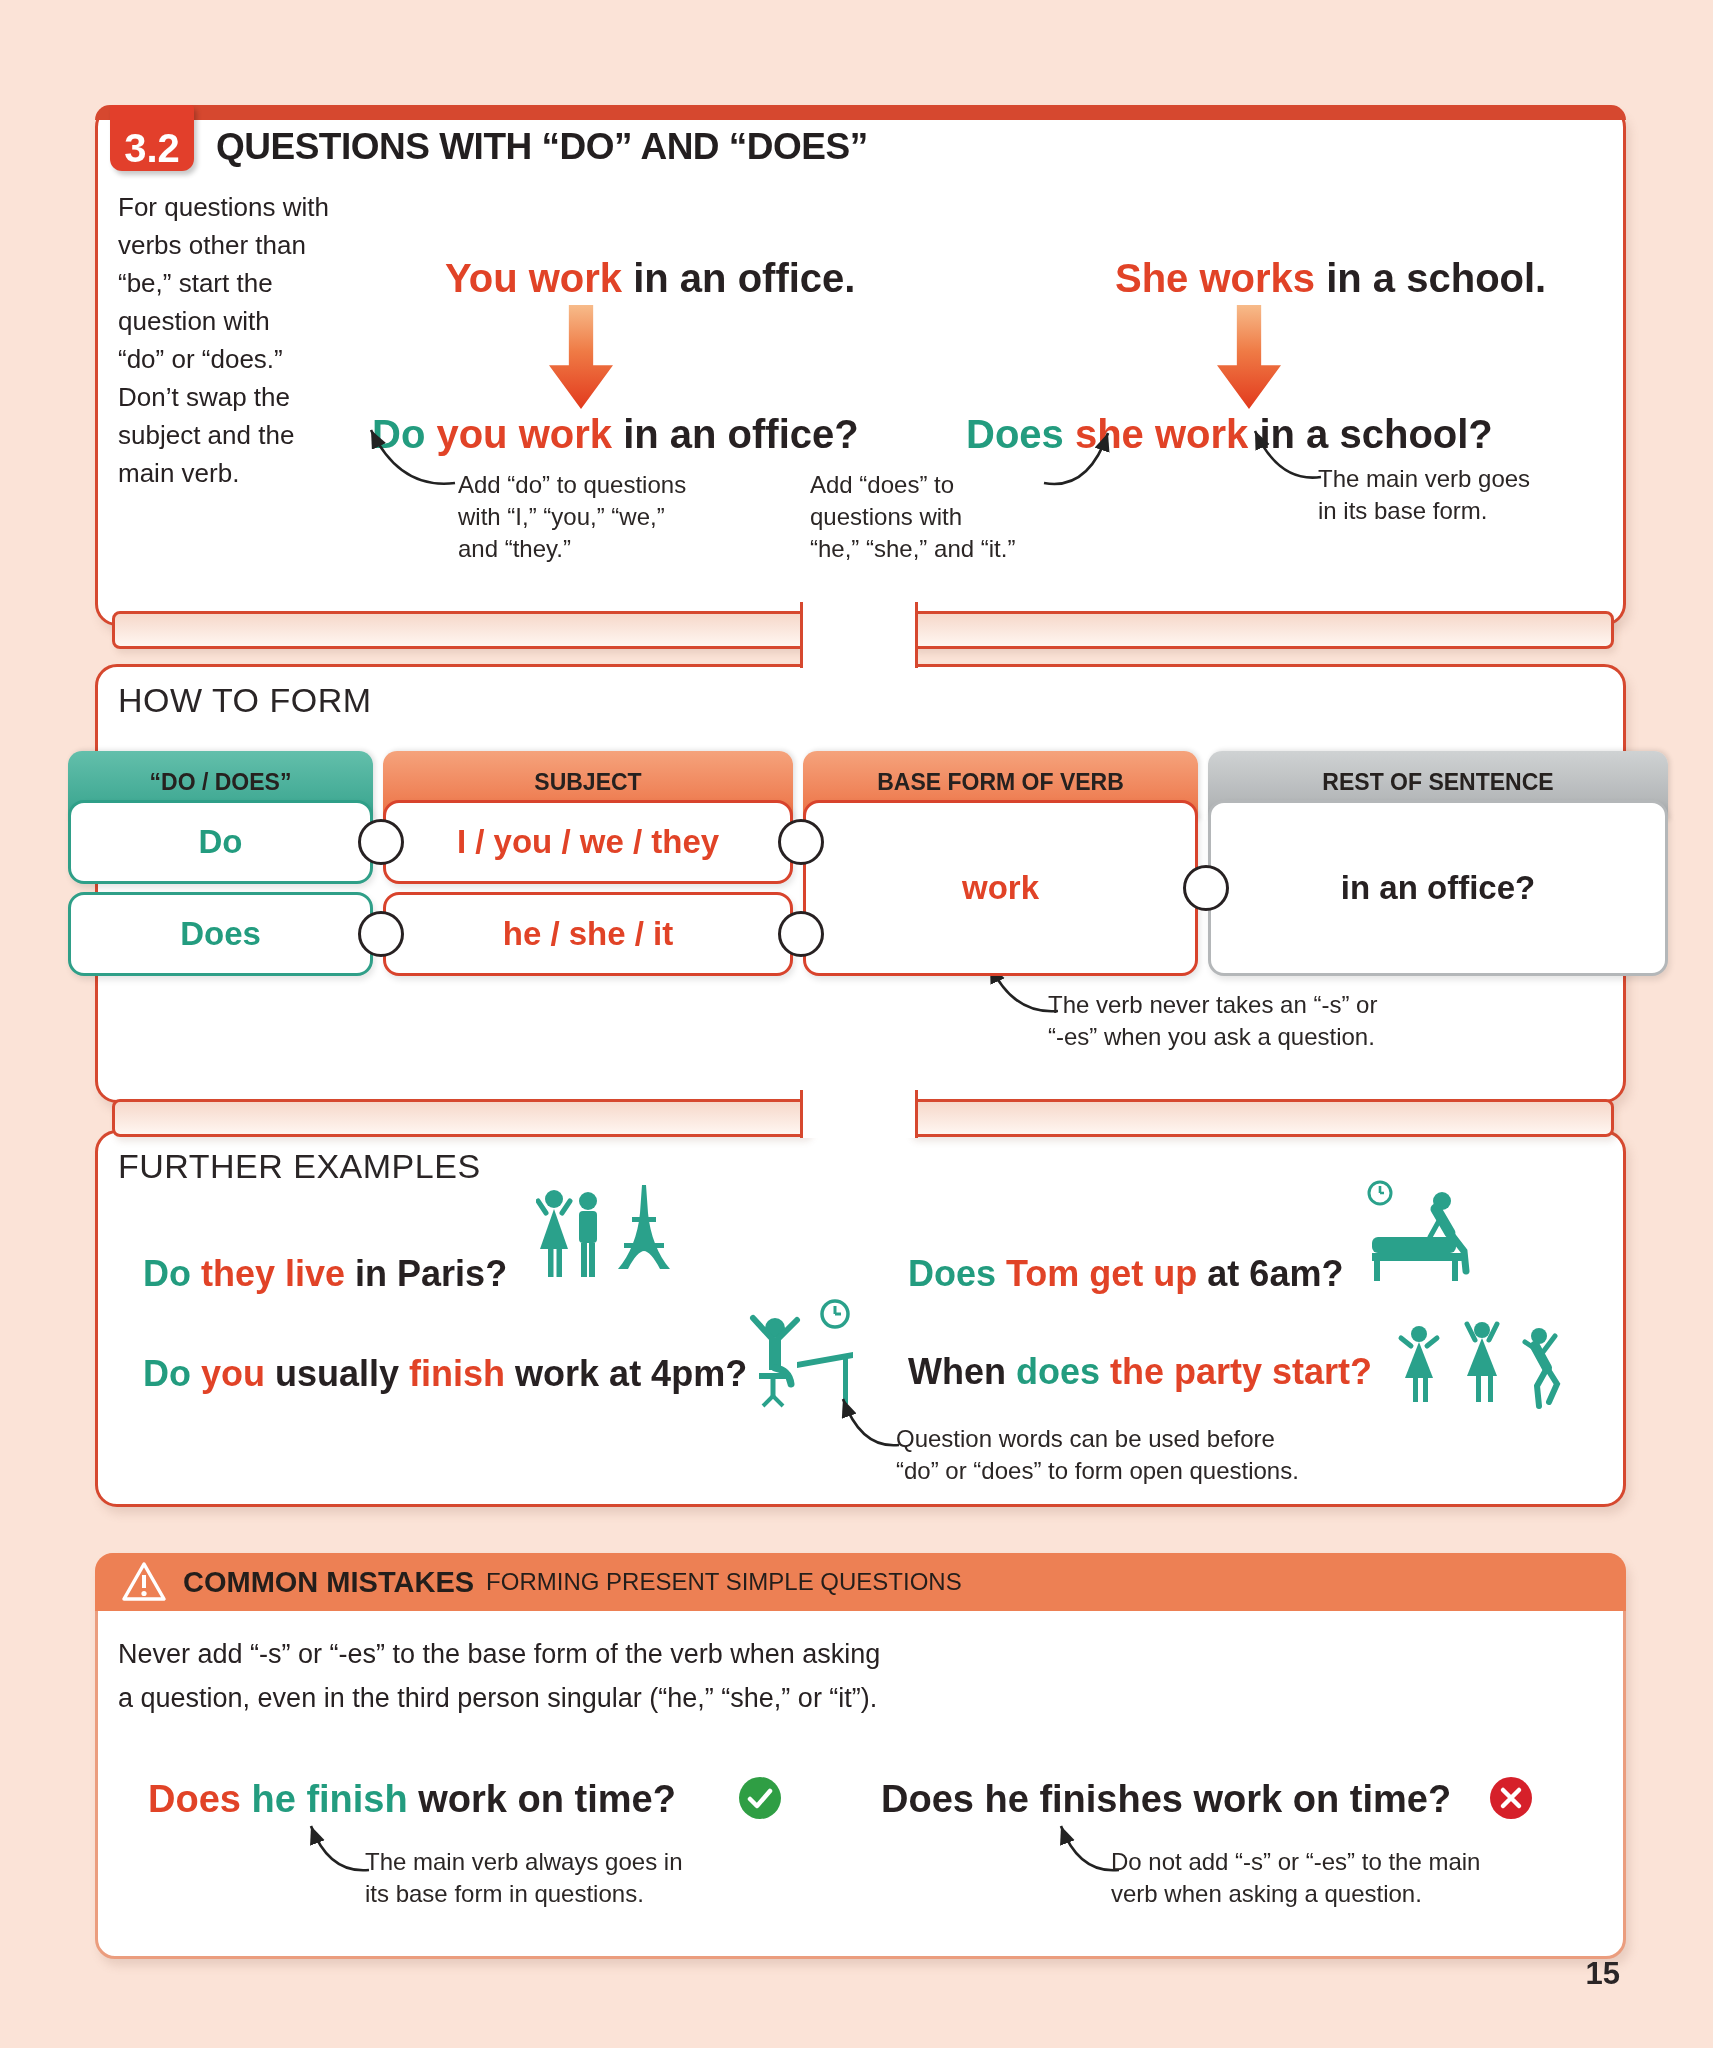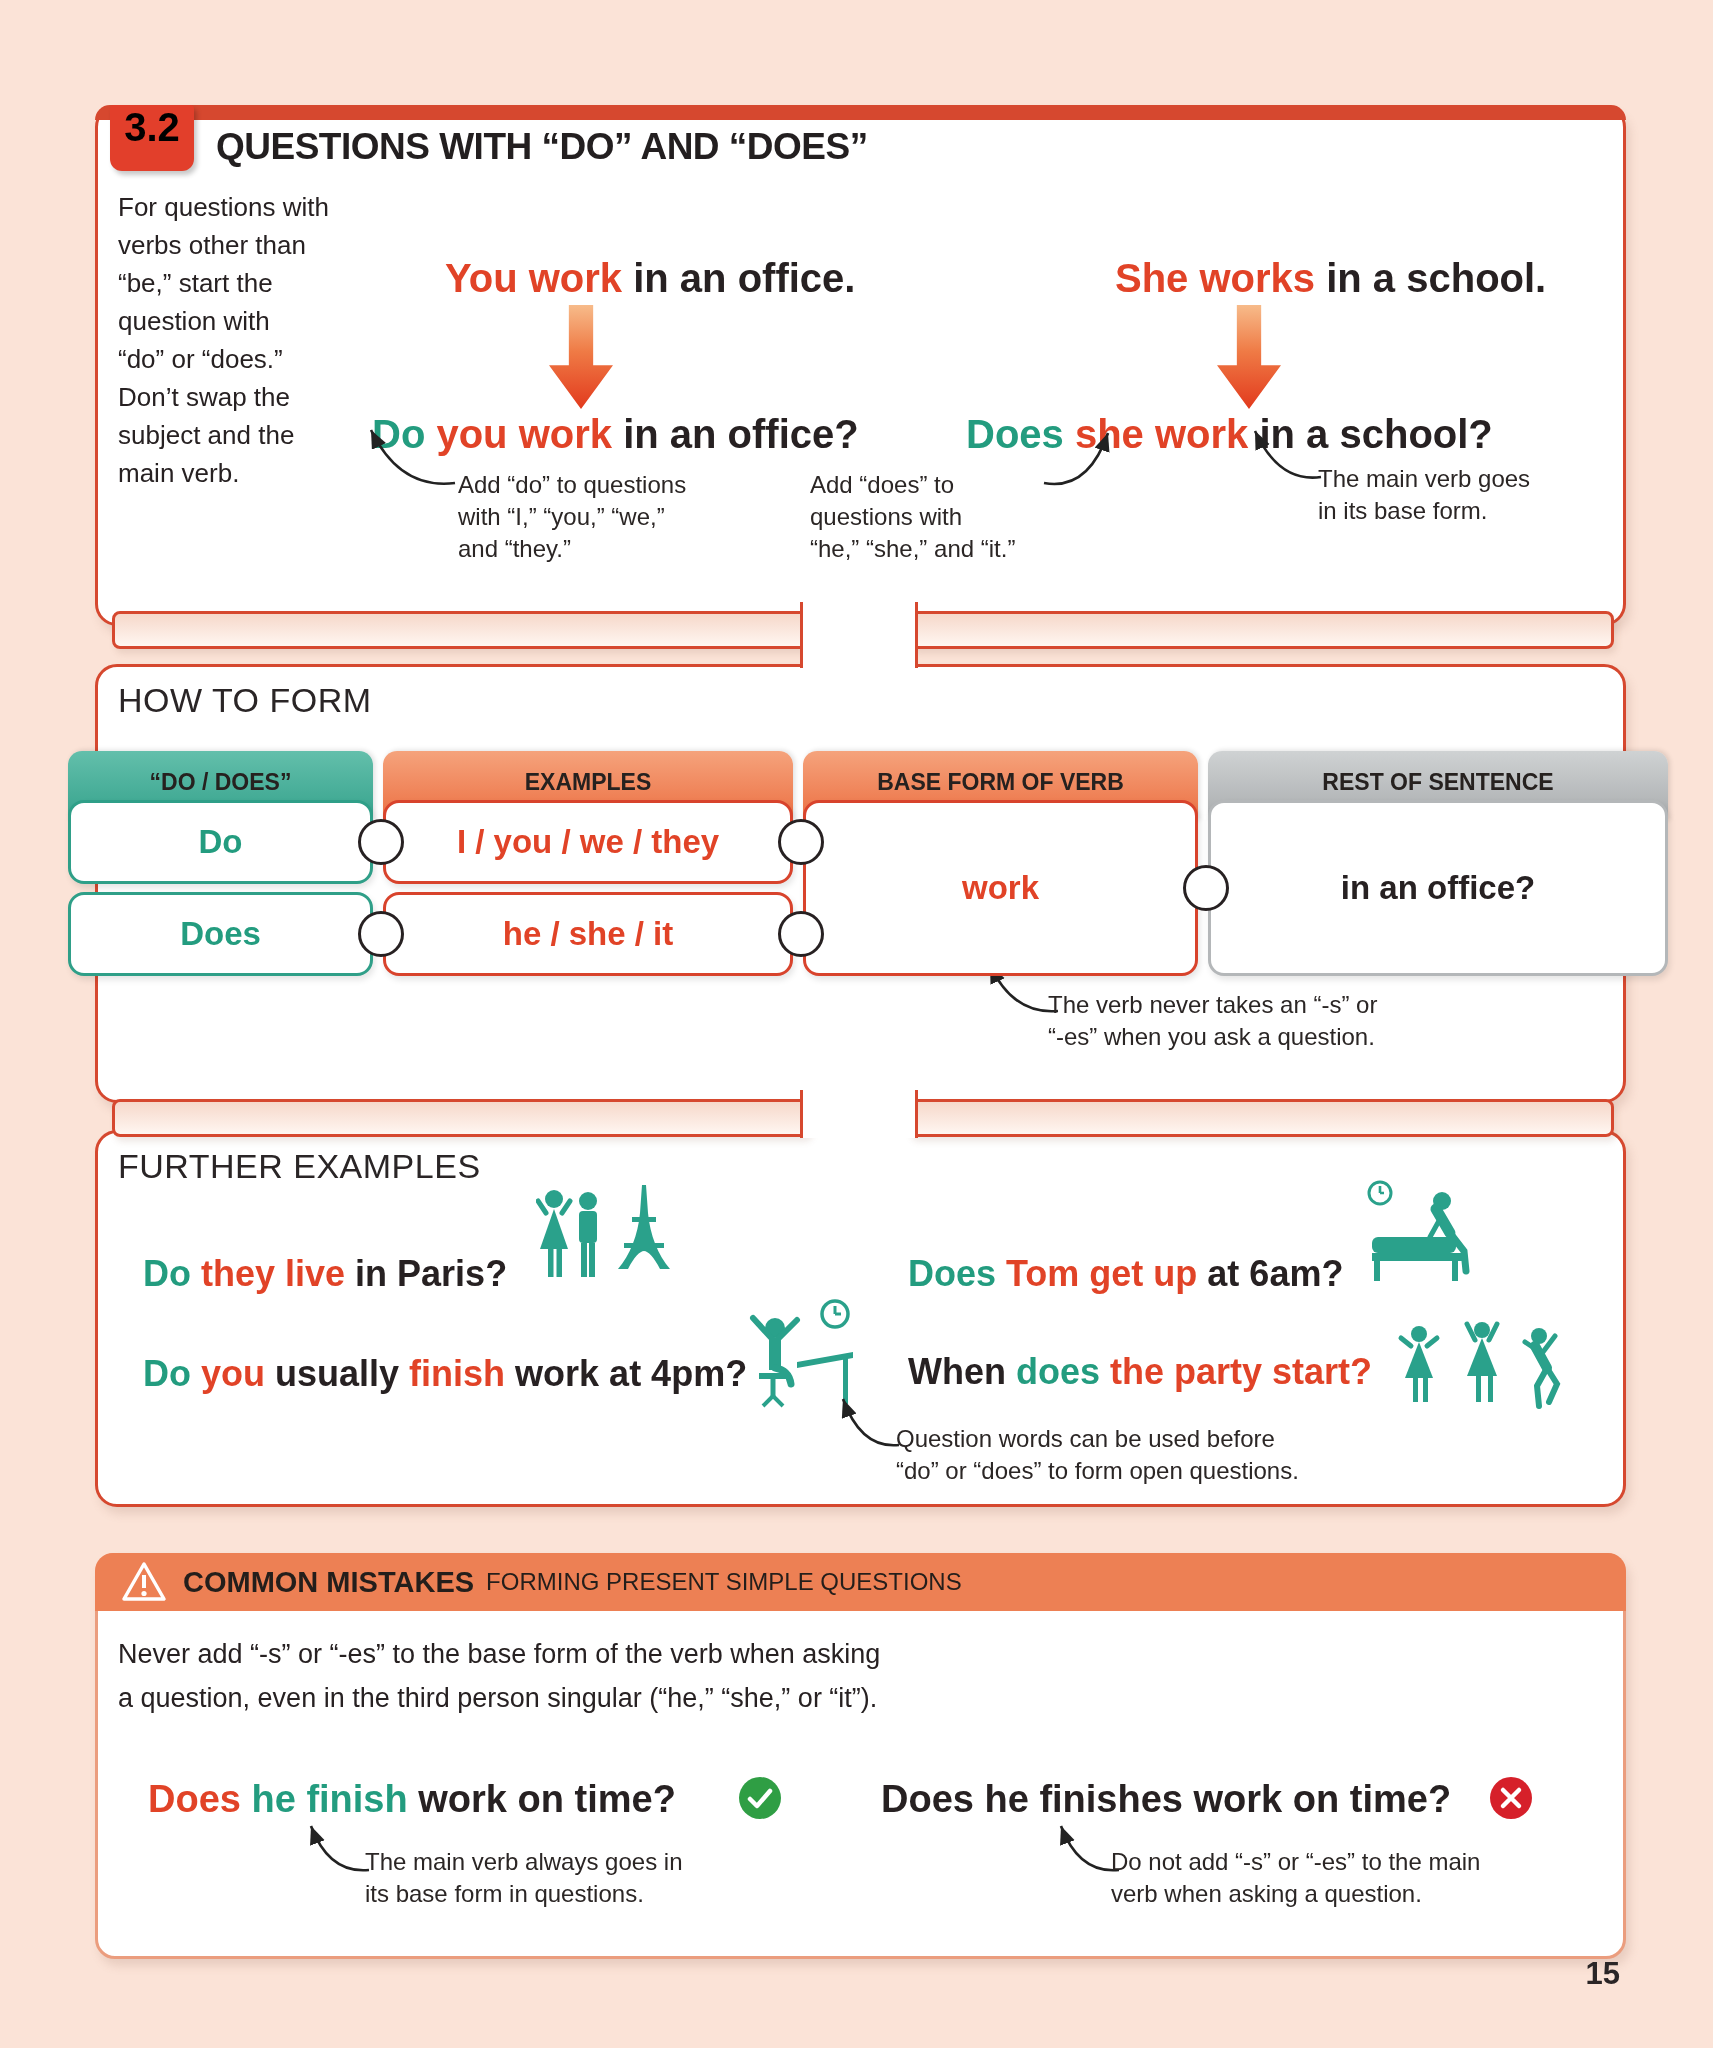--- a/index.html
+++ b/index.html
@@ -9,22 +9,22 @@
   .panel{position:absolute;background:#fff;border:3px solid #d6482f;border-radius:22px;
          box-shadow:4px 7px 10px rgba(150,105,90,.18)}
   .p1{left:95px;top:105px;width:1525px;height:515px}
   .p2{left:95px;top:664px;width:1525px;height:433px}
   .p3{left:95px;top:1130px;width:1525px;height:371px}
   .p4{left:95px;top:1553px;width:1525px;height:400px;border-color:#eb9d7e;border-radius:20px}
 
   .topbar{position:absolute;left:-3px;top:-3px;right:-3px;height:15px;background:#d6482f;
           border-radius:20px 20px 0 0}
   .lesson-tab{position:absolute;left:12px;top:-3px;width:84px;height:66px;background:#e23f2b;
-          border-radius:4px 4px 12px 12px;color:#000000;font-weight:bold;font-size:40px;
-          display:flex;align-items:flex-start;justify-content:center;box-shadow:3px 4px 5px rgba(0,0,0,.22)}
+          border-radius:4px 4px 12px 12px;color:#ffffff;font-weight:bold;font-size:40px;
+          display:flex;align-items:flex-end;justify-content:center;box-shadow:3px 4px 5px rgba(0,0,0,.22)}
   .lesson-title{position:absolute;left:118px;top:18px;margin:0;font-size:37px;font-weight:bold;
           letter-spacing:-.5px;white-space:nowrap;color:#231f20}
 
   .intro{position:absolute;left:20px;top:80px;width:250px;margin:0;font-size:26px;line-height:38px;
          white-space:pre-line}
 
   .sent{position:absolute;font-weight:bold;white-space:nowrap;line-height:1.15}
   .s40{font-size:40px}.s36{font-size:36px}.s38{font-size:38px}
   .red{color:#e14327}.grn{color:#239c7f}.drk{color:#272122}
 
@@ -139,21 +139,21 @@
   </section>
 
   <div class="strip" style="left:112px;top:611px;width:692px"></div>
   <div class="strip" style="left:908px;top:611px;width:700px"></div>
   <div class="neck" style="left:800px;top:602px;height:66px"></div>
 
   <section class="panel p2">
     <h2 class="sec-head" style="left:20px;top:14px">HOW TO FORM</h2>
 
     <div class="pz-head pz-teal" style="left:-30px;width:305px">“DO / DOES”</div>
-    <div class="pz-head pz-salmon" style="left:285px;width:410px">EXAMPLES</div>
+    <div class="pz-head pz-salmon" style="left:285px;width:410px">SUBJECT</div>
     <div class="pz-head pz-salmon" style="left:705px;width:395px">BASE FORM OF VERB</div>
     <div class="pz-head pz-gray" style="left:1110px;width:460px">REST OF SENTENCE</div>
 
     <div class="pz bz-teal grn" style="left:-30px;top:133px;width:299px;height:78px">Do</div>
     <div class="pz bz-teal grn" style="left:-30px;top:225px;width:299px;height:78px">Does</div>
     <div class="pz bz-red red" style="left:285px;top:133px;width:404px;height:78px">I / you / we / they</div>
     <div class="pz bz-red red" style="left:285px;top:225px;width:404px;height:78px">he / she / it</div>
     <div class="pz bz-red red" style="left:705px;top:133px;width:389px;height:170px">work</div>
     <div class="pz bz-gray drk" style="left:1110px;top:133px;width:454px;height:170px;font-weight:600">in an office?</div>
 

